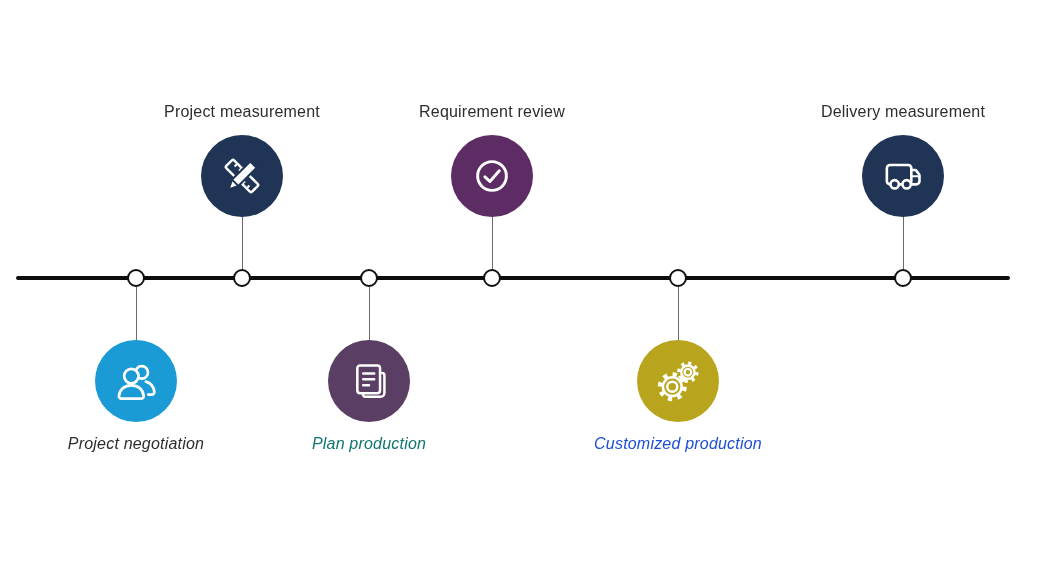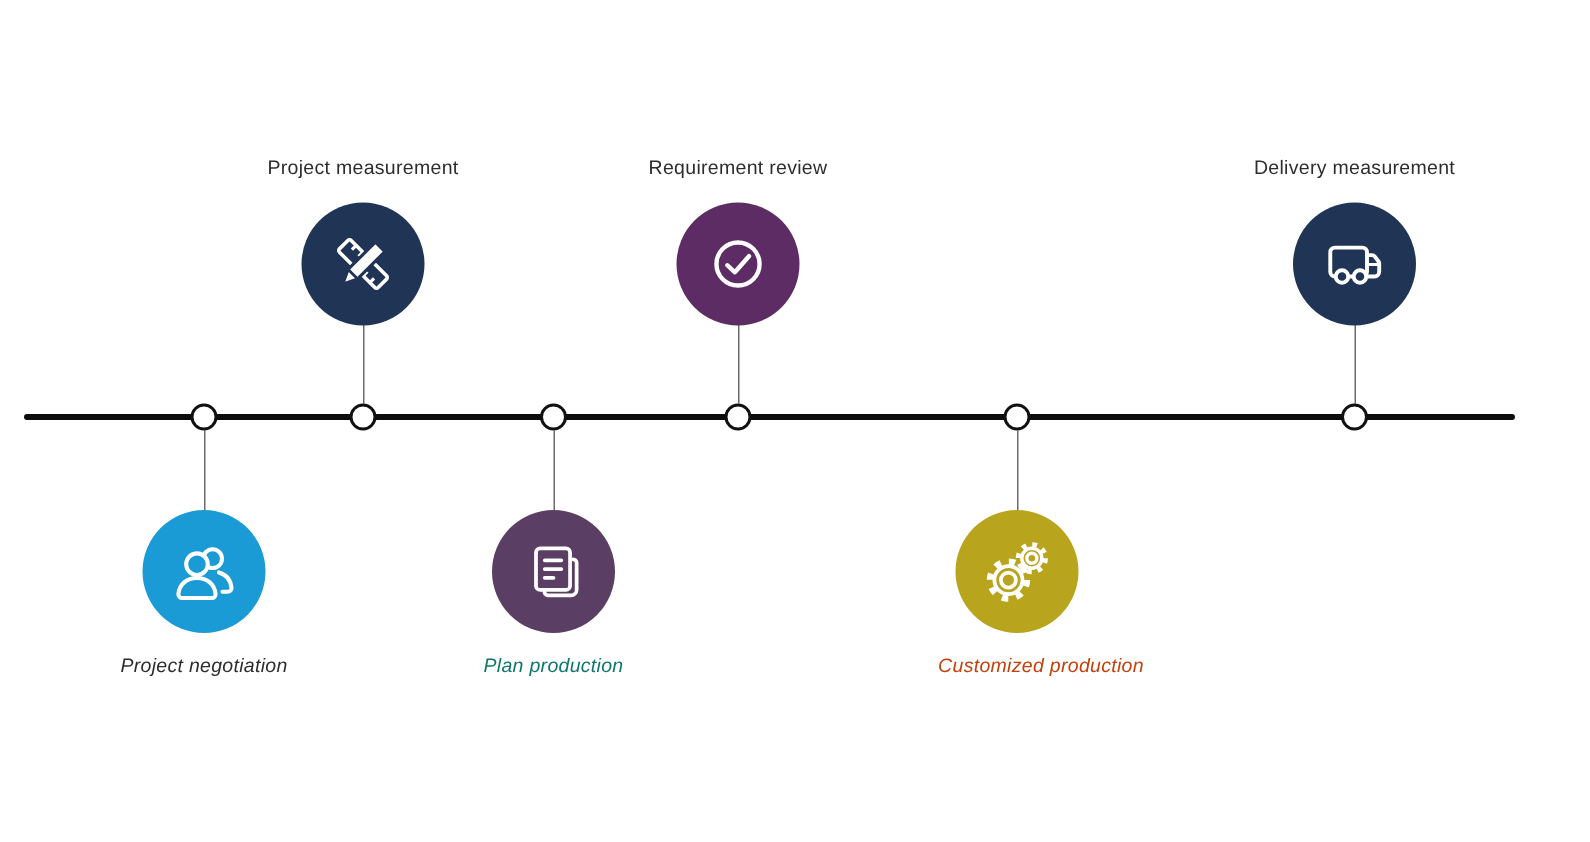--- a/index.html
+++ b/index.html
@@ -45,21 +45,21 @@
     justify-content:center;
     z-index:4;
   }
   .circle-above{top:135px;}
   .circle-below{top:340px;}
   .icon-circle svg{width:50px;height:50px;display:block;}
   .label{
     position:absolute;
     transform:translateX(-50%);
     white-space:nowrap;
-    font-size:13px;
+    font-size:16px;
     line-height:20px;
     color:#2d2d2d;
     letter-spacing:0.2px;
     z-index:5;
   }
   .label-above{top:102px;}
   .label-below{top:434px;font-style:italic;}
 </style>
 </head>
 <body>
@@ -134,21 +134,21 @@
           <g fill="none" stroke="#fff">
             <circle cx="18.5" cy="29.5" r="11.6" stroke-width="4.6" stroke-dasharray="4 5.1"></circle>
             <circle cx="18.5" cy="29.5" r="9" stroke-width="2.4"></circle>
             <circle cx="18.5" cy="29.5" r="4.8" stroke-width="2.4"></circle>
             <circle cx="33.5" cy="15.5" r="8.4" stroke-width="3.8" stroke-dasharray="2.9 3.7"></circle>
             <circle cx="33.5" cy="15.5" r="6.4" stroke-width="2.2"></circle>
             <circle cx="33.5" cy="15.5" r="3.2" stroke-width="2.2"></circle>
           </g>
         </svg>
       </div>
-      <div class="label label-below" style="left: 694px; color: #c2410c;">Customized production</div>
+      <div class="label label-below" style="left: 678px; color: #1d4ed8;">Customized production</div>
     </div>
     <div>
       <div class="stem stem-above" style="left: 902.5px; background: rgb(107, 107, 107);"></div>
       <div class="node" style="left: 894px; background: rgb(255, 255, 255); border-color: rgb(17, 17, 17);"></div>
       <div class="icon-circle circle-above" style="left: 862px; background: rgb(32, 52, 86); color: rgb(32, 52, 86);">
         <svg viewBox="0 0 48 48">
           <g fill="none" stroke="#fff" stroke-width="2.5" stroke-linecap="round" stroke-linejoin="round">
             <rect x="8.5" y="13.5" width="23.5" height="18.5" rx="3"></rect>
             <path d="M32 18.3h3.3a2 2 0 0 1 1.6.8l2.5 3.3a2 2 0 0 1 .4 1.2v5.4a3 3 0 0 1-3 3H32"></path>
             <path d="M32 24.3h7.6" stroke-width="2"></path>

